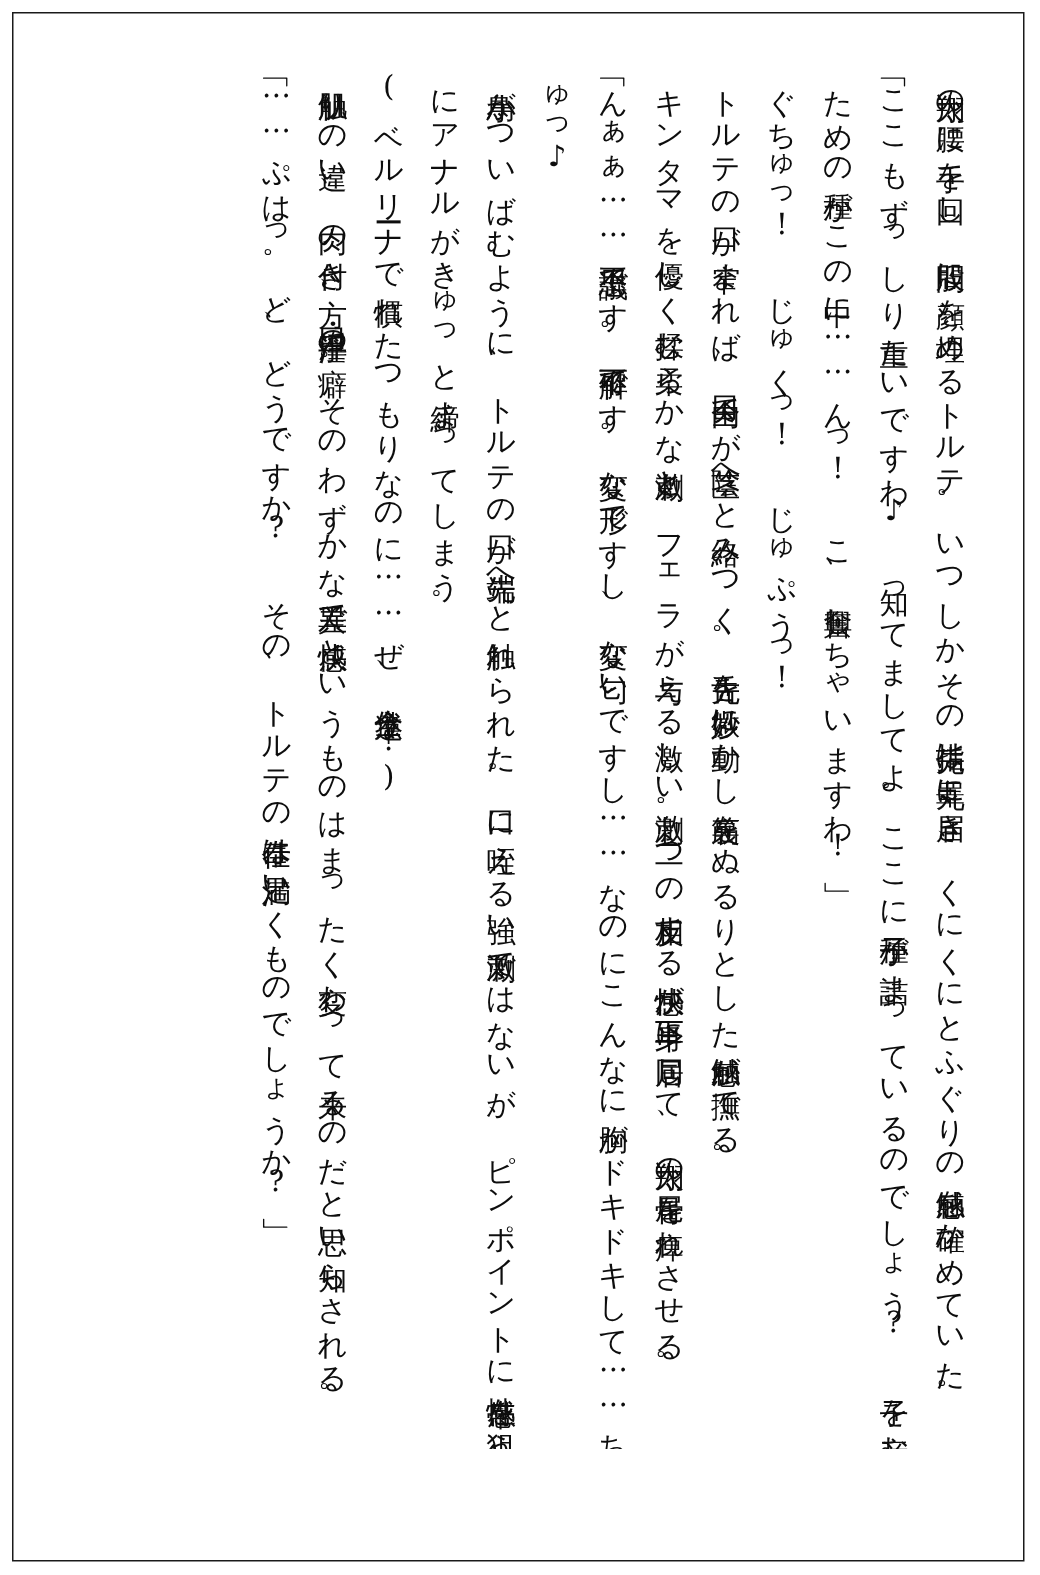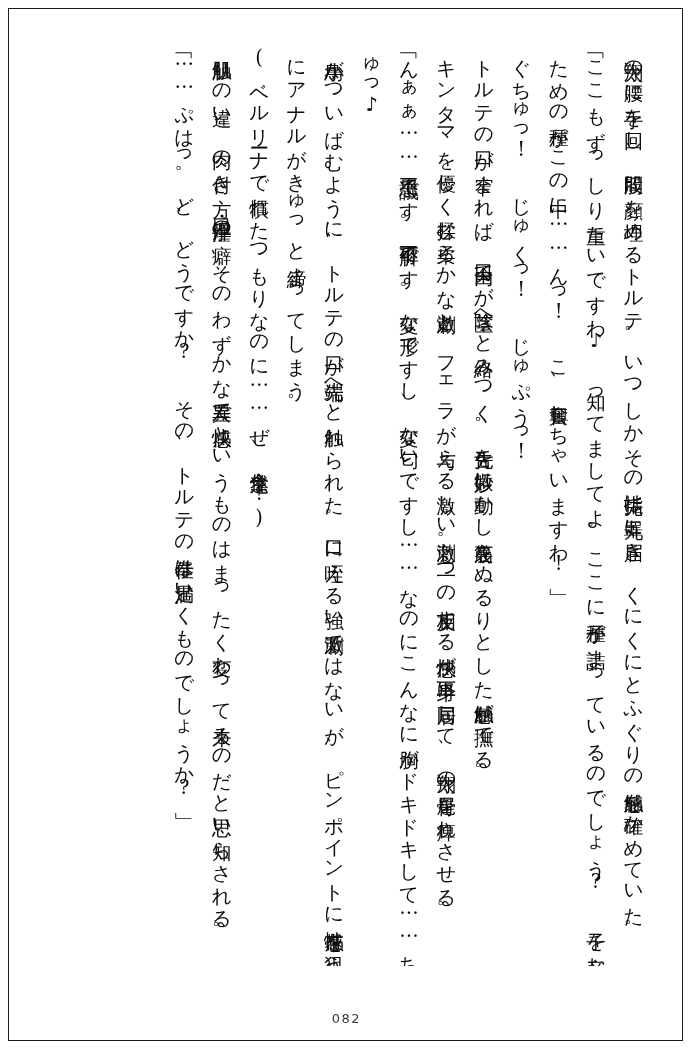--- a/index.html
+++ b/index.html
@@ -80,15 +80,14 @@
 「ここもずっしり重たいですわ♪ 知ってましてよ。ここに子種が詰まっているのでしょう? 子を産むための種がこの中に……んっ! こ、興奮しちゃいますわ!」
 ぐちゅっ! じゅくっ! じゅぷうっ!
 トルテの口が窄まれば、口内全てが陰茎へと絡みつく。舌先を微妙に動かし裏筋をぬるりとした感触が撫でる。
 キンタマを優しく揉む柔らかな刺激と、フェラが与える激しい刺激。二つの相反する快感が下半身に同居して、翔太の尾骨を痺れさせる。
 「んぁぁ……不思議です。不可解です。変な形ですし、変な匂いですし……なのにこんなに胸がドキドキして……ちゅっ♪
 小鳥がついばむように、トルテの口が先端へと触れられた。口に咥える強い刺激ではないが、ピンポイントに性感帯を狙う快楽にアナルがきゅっと締まってしまう。
 (ベルリーナで慣れたつもりなのに……ぜ、全然違う!)
 肌触りの違い、肉の付き方、口淫・手淫の癖。そのわずかな差異で快感というものはまったく変わって来るのだと思い知らされる。
 「……ぷはっ。ど、どうですか? その、トルテの奉仕は満足いくものでしょうか?」</div>
 
-  <div id="page-number">082</div>
 
 </div>
 
 </body></html>

